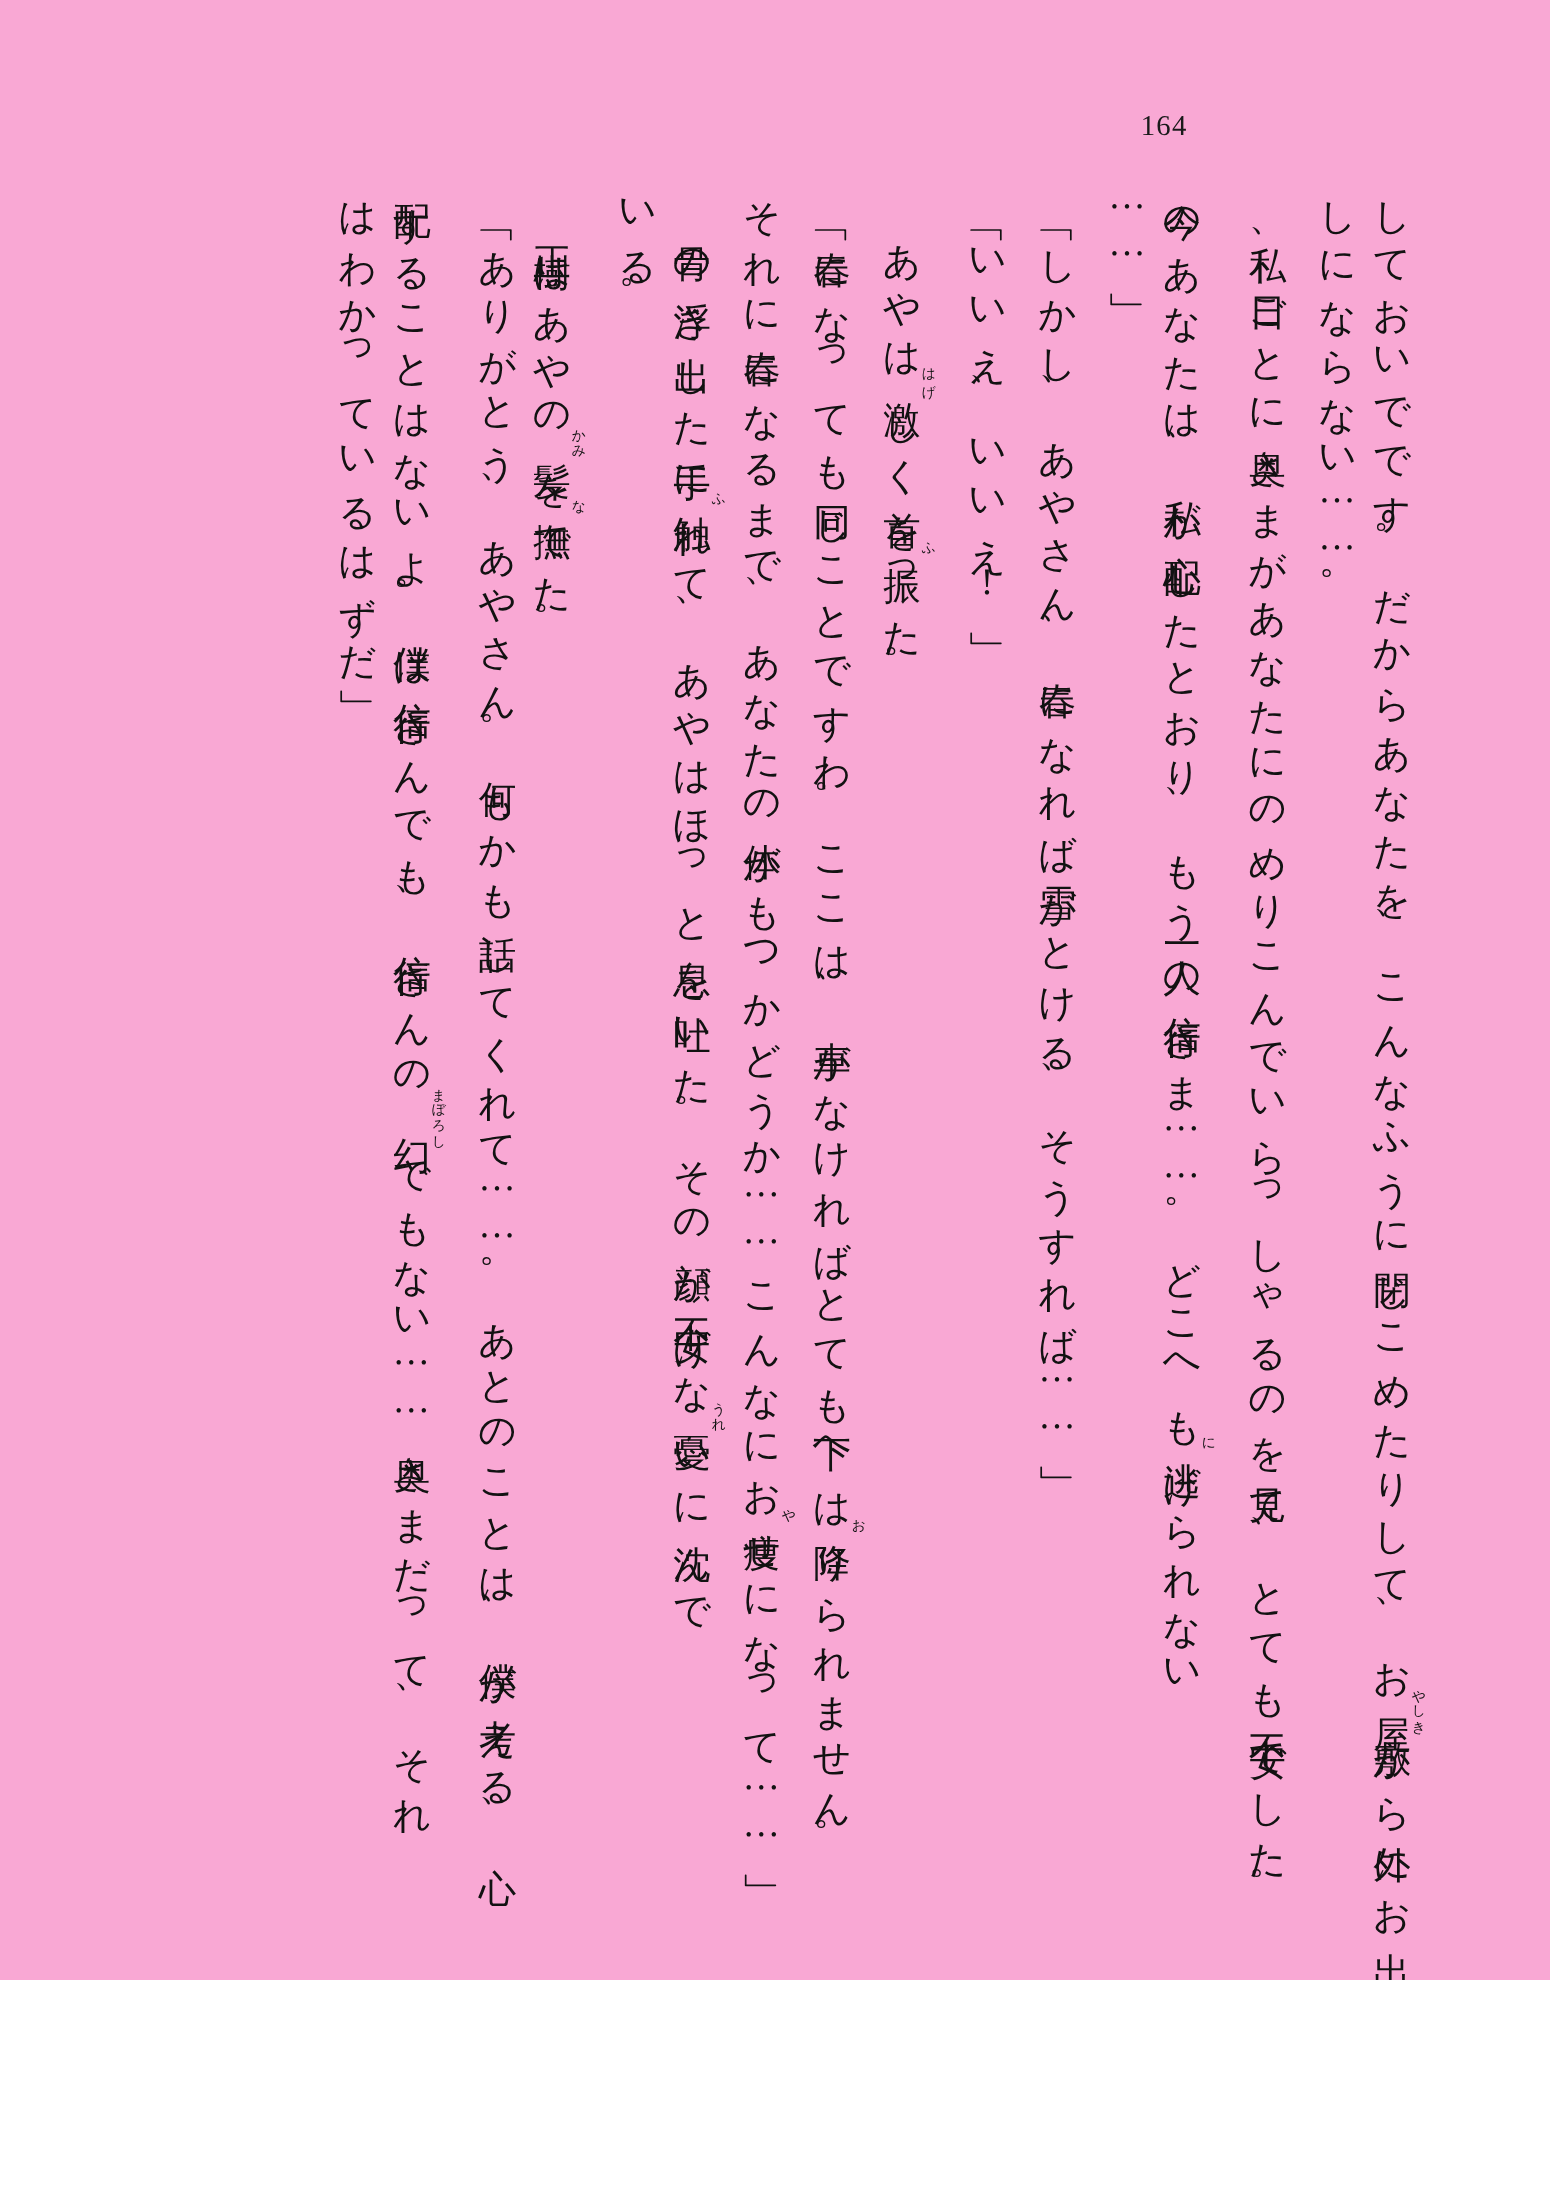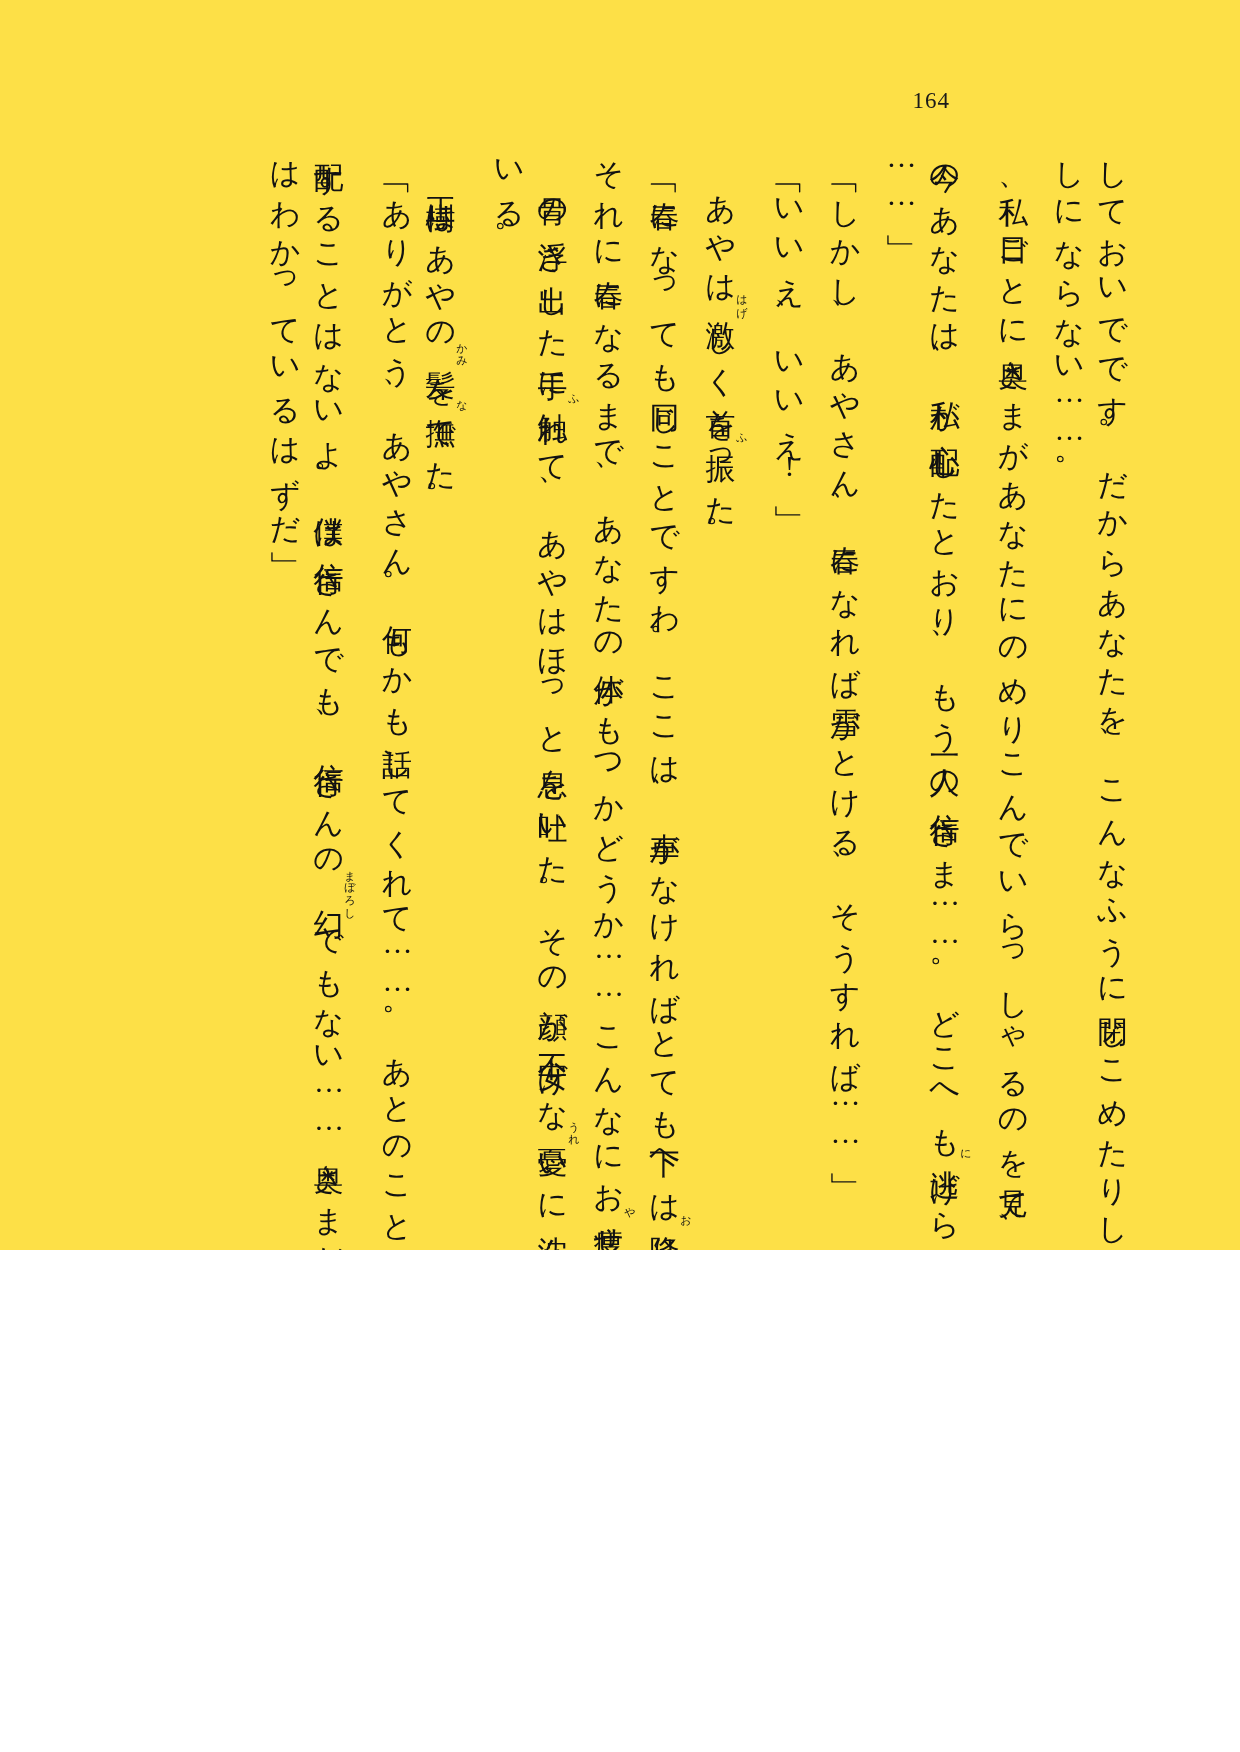--- a/index.html
+++ b/index.html
@@ -7,22 +7,22 @@
     padding: 0;
     background: #ffffff;
   }
   body {
     font-family: "Liberation Serif", "DejaVu Serif", serif;
     color: #111111;
   }
   .page {
     position: relative;
     width: 1240px;
-    height: 1250px;
-    background: #fde047;
+    height: 1584px;
+    background: #f9a8d4;
     overflow: hidden;
     box-sizing: border-box;
   }
   .page-number {
     position: absolute;
     top: 88px;
     right: 290px;
     font-size: 23px;
     letter-spacing: 1px;
     color: #1a1a1a;

